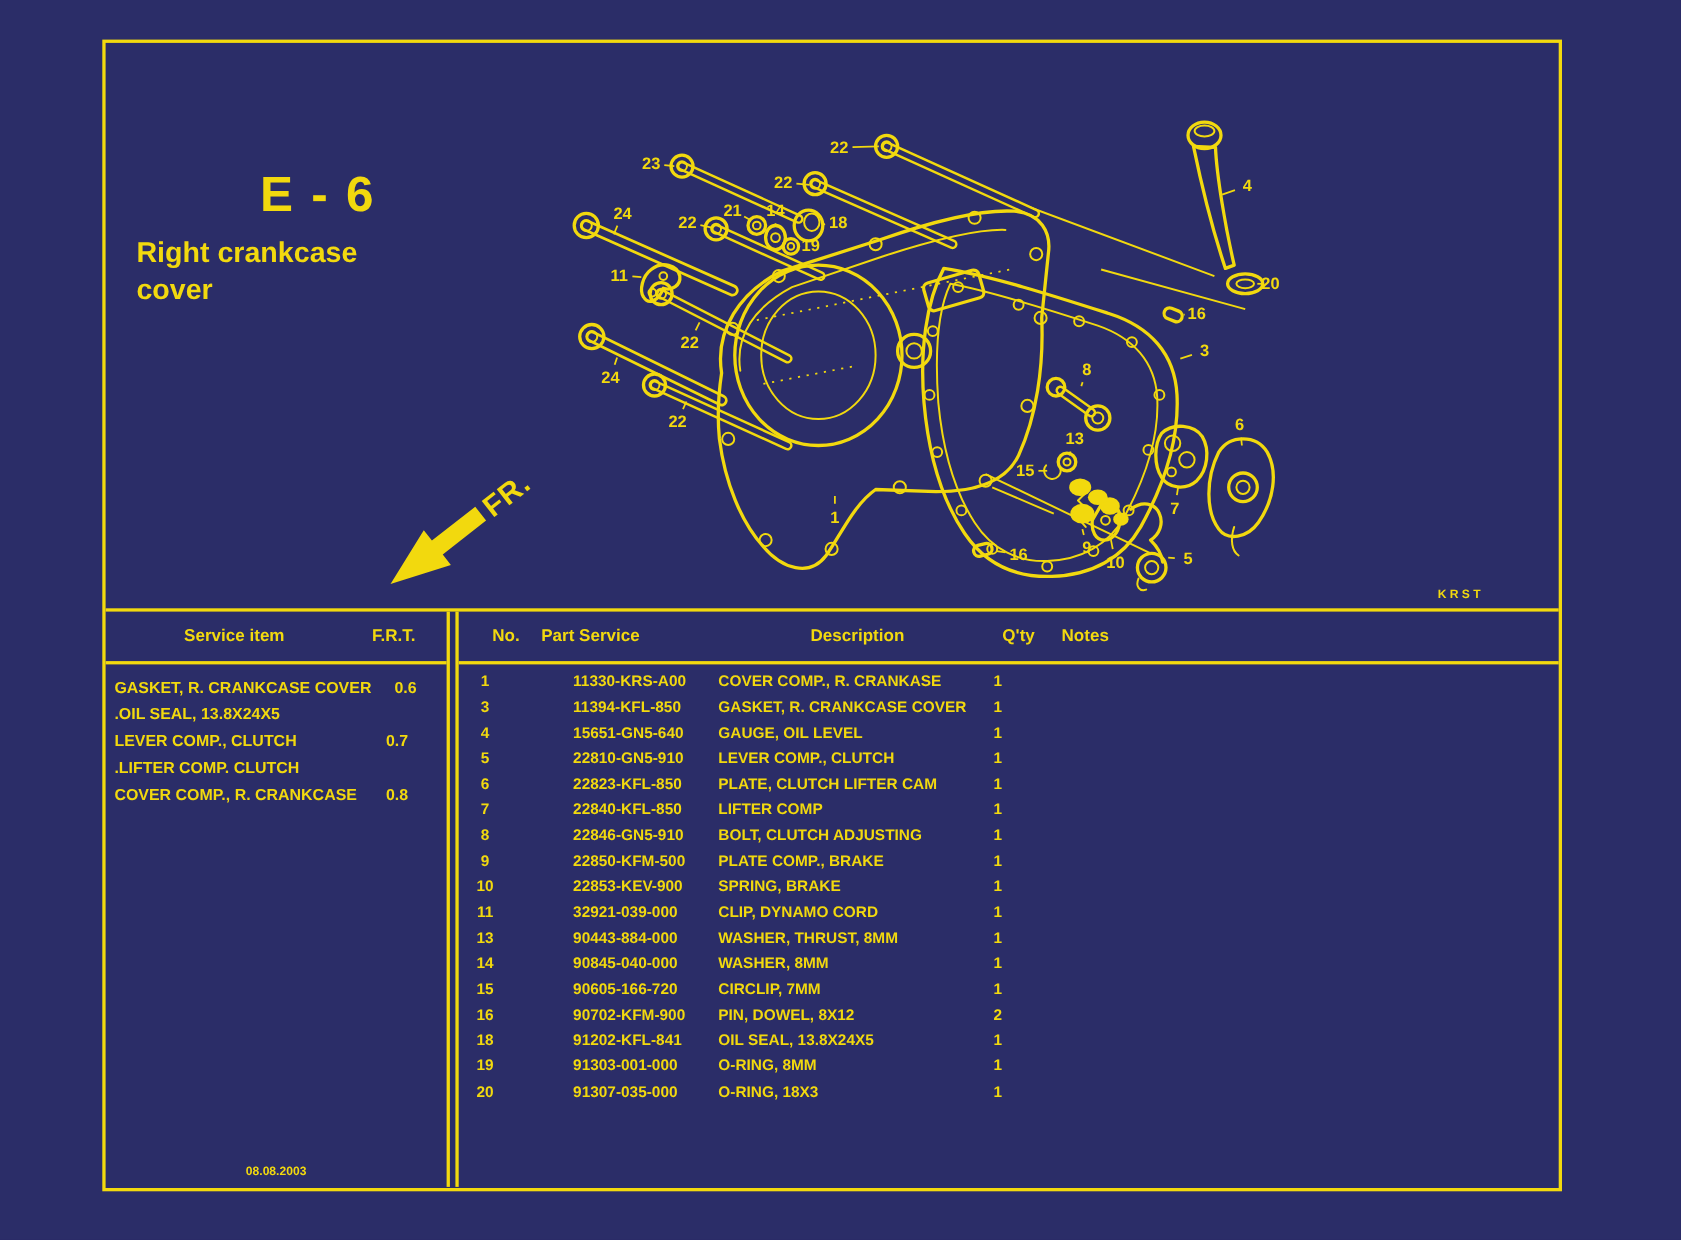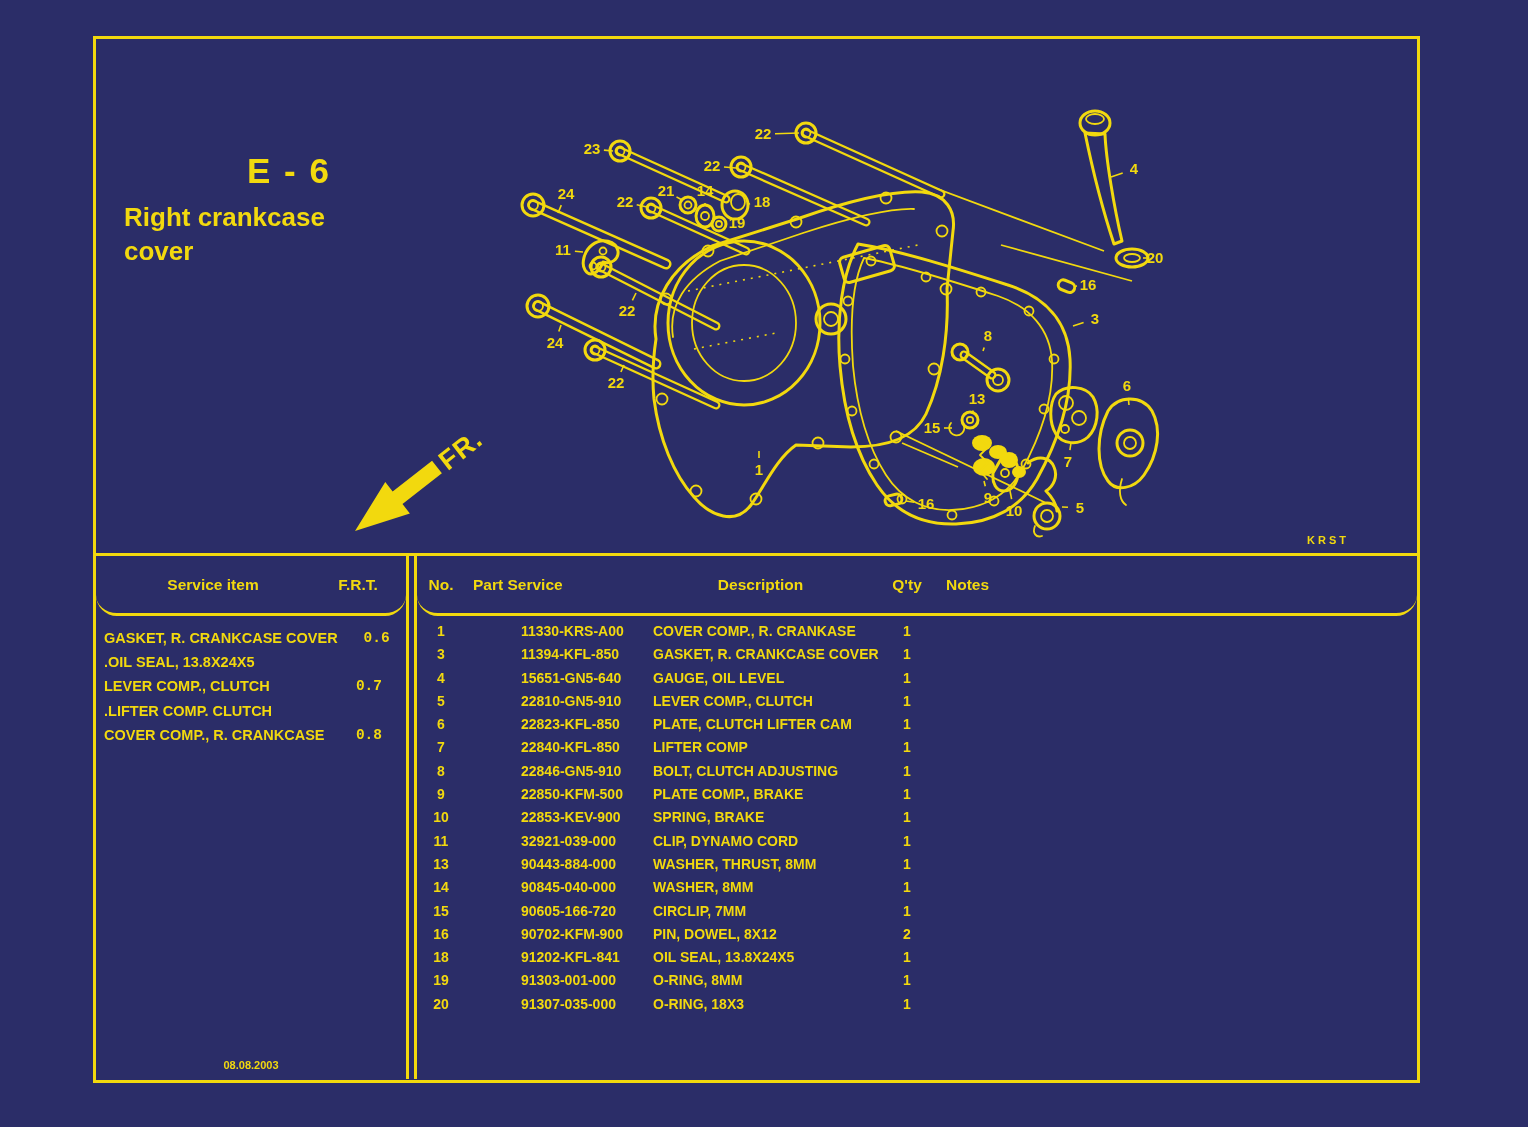--- a/index.html
+++ b/index.html
@@ -5,55 +5,55 @@
   :root{ --bg:#2b2d68; --ink:#f2d90e; }
   html,body{margin:0;padding:0;background:var(--bg);}
   .page{position:relative;width:1528px;height:1127px;background:var(--bg);
         font-family:"Liberation Sans",sans-serif;font-weight:bold;color:var(--ink);overflow:hidden;}
   .frame{position:absolute;left:93px;top:36px;width:1327px;height:1047px;
          border:3.5px solid var(--ink);box-sizing:border-box;}
   
   .drawing-panel{position:relative;height:517px;border-bottom:3px solid var(--ink);box-sizing:border-box;}
   svg.diagram{position:absolute;left:0;top:0;width:1320px;height:514px;color:var(--ink);}
   .title-block{position:absolute;left:28px;top:112px;}
-  .code{width:330px;text-align:center;font-size:35px;letter-spacing:2px;}
+  .code{width:330px;text-align:center;font-size:45px;letter-spacing:2px;}
   .subtitle{width:238px;font-size:26px;line-height:1.3;margin-top:10px;}
   
   .part{fill:none;stroke:currentColor;stroke-width:3;stroke-linecap:round;stroke-linejoin:round;}
   .thin{fill:none;stroke:currentColor;stroke-width:1.8;}
   .dash2{stroke-dasharray:2 6;stroke-width:1.6;}
   .fill{fill:currentColor;stroke:none;}
   .bolt-o{stroke:currentColor;stroke-width:9;stroke-linecap:round;}
   .bolt-i{stroke:var(--bg);stroke-width:4.5;stroke-linecap:round;}
   .bolt-o.big{stroke-width:11;}
   .bolt-i.big{stroke-width:6;}
   .leader{stroke:currentColor;stroke-width:1.6;}
   .callout{font:bold 15px "Liberation Sans",sans-serif;fill:currentColor;}
   .fr-text{font:bold 27px "Liberation Sans",sans-serif;fill:currentColor;letter-spacing:1px;}
   .wm{font:bold 11px "Liberation Sans",sans-serif;fill:currentColor;letter-spacing:3px;}
   
   .tables-row{display:flex;height:523px;}
   .service-table{position:relative;width:313px;flex:none;border-right:3px solid var(--ink);box-sizing:border-box;}
   .table-gap{width:5px;flex:none;}
   .parts-table{flex:1;position:relative;border-left:3px solid var(--ink);box-sizing:border-box;}
-  .thead{height:60px;border-bottom:3px solid var(--ink);box-sizing:border-box;
-         display:grid;align-items:center;font-size:15.5px;border-radius:21px;}
+  .thead{height:48px;border-bottom:3px solid var(--ink);box-sizing:border-box;
+         display:grid;align-items:center;font-size:15.5px;}
   .svc-grid{grid-template-columns:1fr 76px;}
-  .parts-grid{grid-template-columns:48px 188px 215px 78px 1fr;}
+  .parts-grid{grid-template-columns:48px 188px 215px 78px 1fr;padding-left:19px;}
   .h-item{text-align:center;}
   .h-frt{text-align:center;padding-right:20px;}
   .h-no{text-align:center;}
   .h-part{padding-left:8px;}
   .h-desc{text-align:center;}
   .h-qty{text-align:center;}
   .h-notes{text-align:left;}
   .svc-body{padding-top:10px;font-size:14.5px;}
   .svc-row{display:grid;grid-template-columns:1fr 76px;line-height:24.2px;}
   .svc-item{padding-left:8px;white-space:nowrap;}
-  .svc-frt{text-align:right;padding-right:24px;font-family:Liberation Mono, monospace;}
+  .svc-frt{text-align:center;padding-right:14px;}
   .date{position:absolute;bottom:8px;left:0;width:100%;text-align:center;font-size:11px;}
   .parts-body{padding-top:4px;font-size:14px;}
   .p-row{display:grid;grid-template-columns:48px 188px 215px 78px 1fr;line-height:23.3px;}
   .pc-no{text-align:center;}
   .pc-part_number{padding-left:8px;white-space:nowrap;margin-left:48px;}
   .pc-description{white-space:nowrap;}
   .pc-qty{text-align:center;}
   .pc-notes{text-align:center;}
 </style>
 </head>

